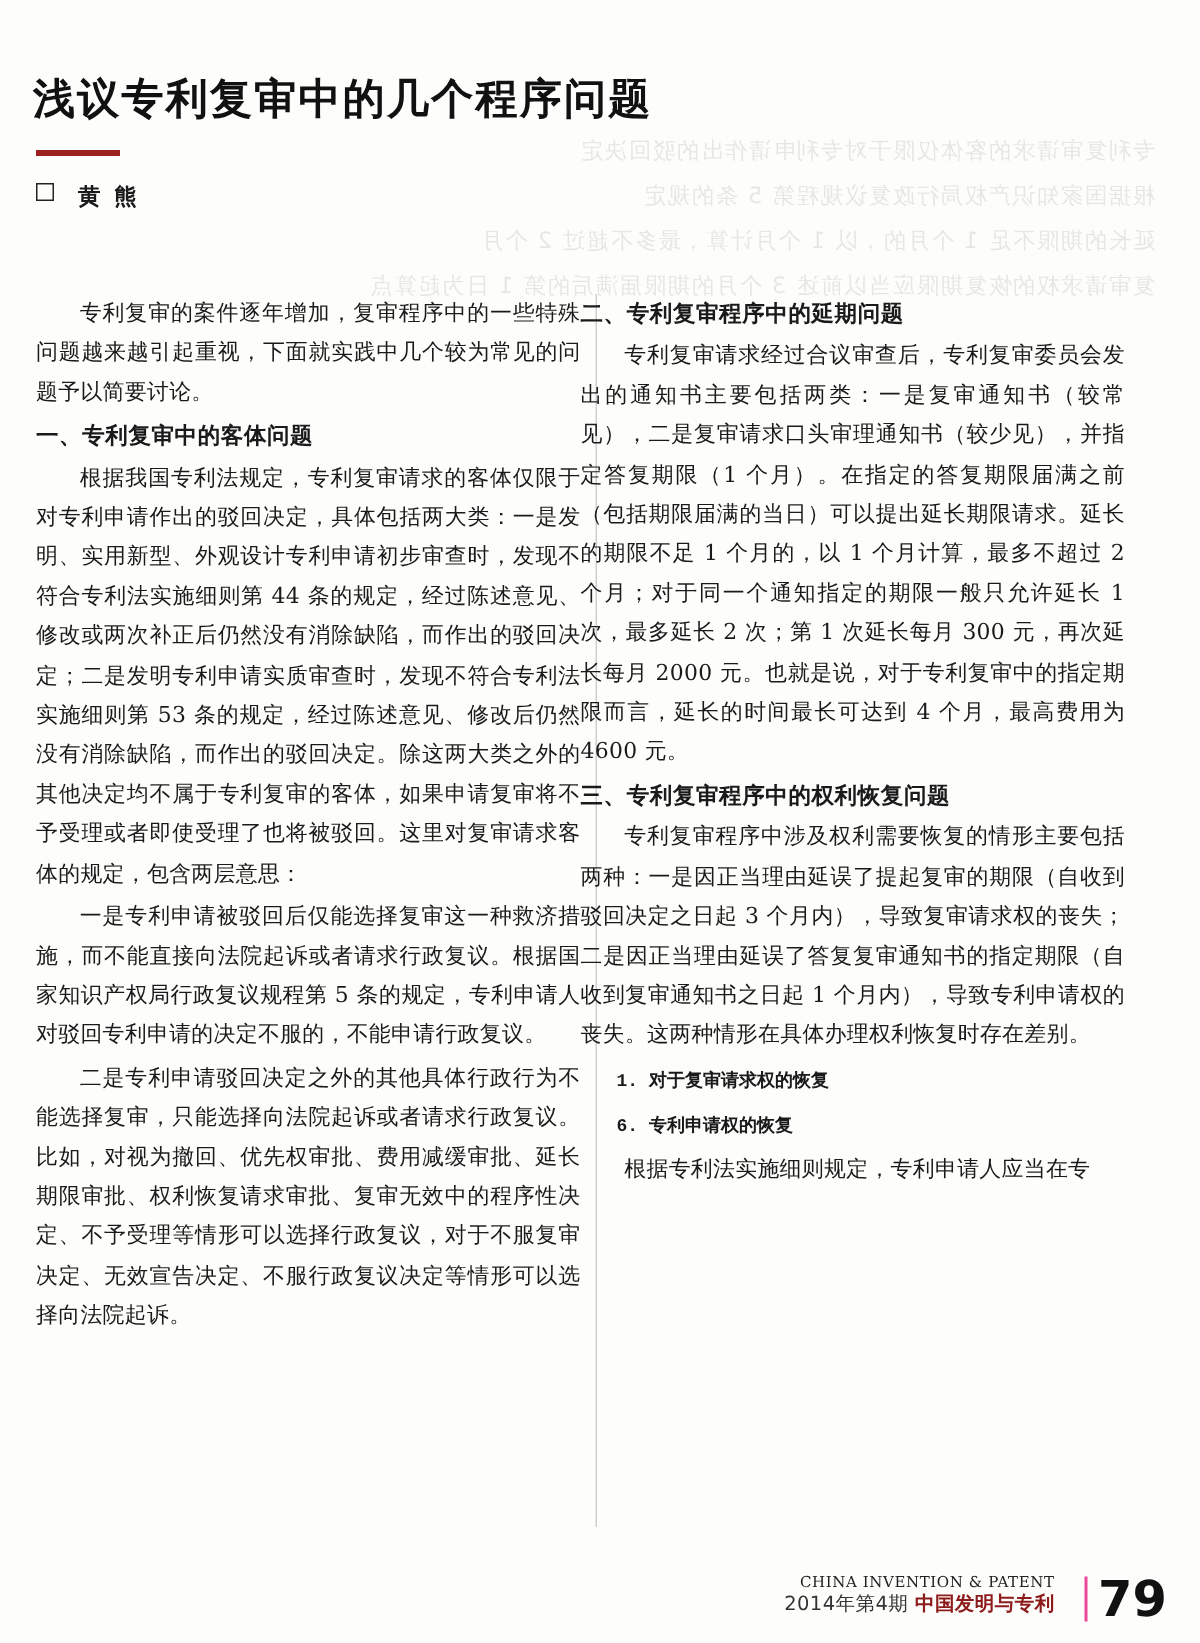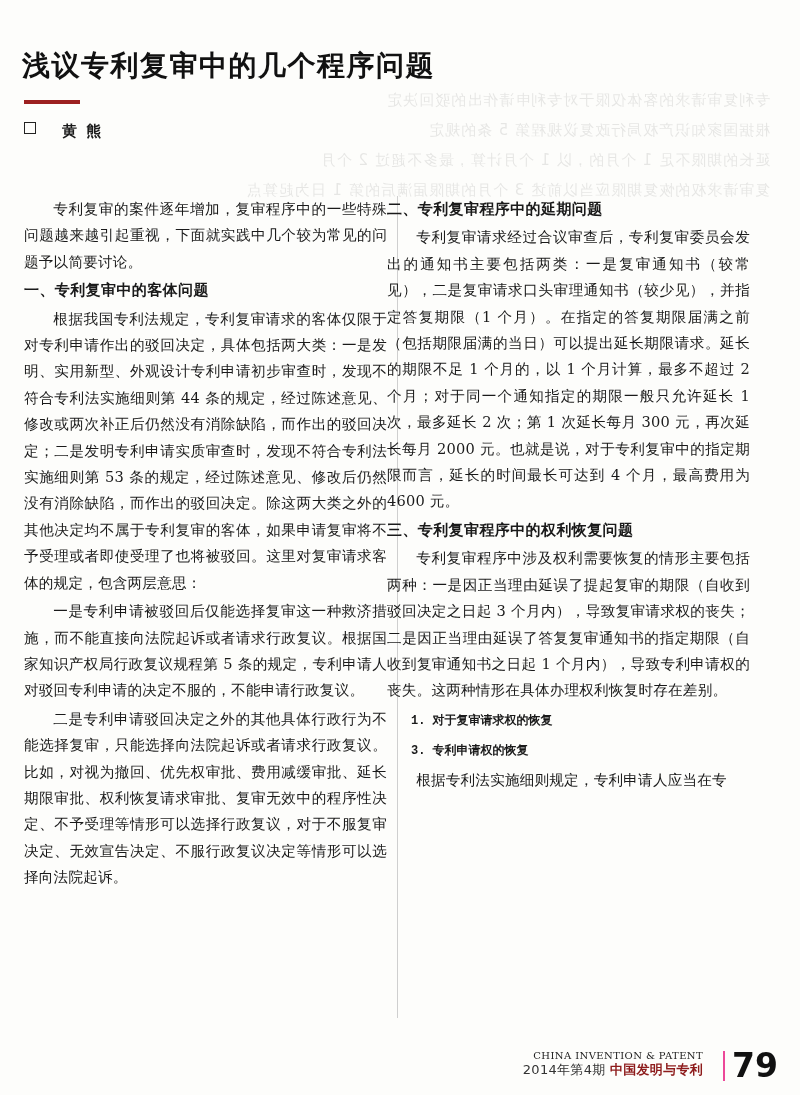--- a/index.html
+++ b/index.html
@@ -60,21 +60,21 @@
   }
   .byline {
     position: absolute;
     left: 24px;
     top: 122px;
     font-size: 15px;
     font-weight: bold;
     font-family: "DejaVu Sans", "Liberation Sans", sans-serif;
     letter-spacing: 2px;
     display: flex;
-    gap: 26px;
+    gap: 16px;
   }
   .byline .sq {
     display: inline-block;
     width: 10px;
     height: 10px;
     border: 1.5px solid #222;
   }
 
   .columns {
     position: absolute;
@@ -191,21 +191,21 @@
       <p class="body">一是专利申请被驳回后仅能选择复审这一种救济措施，而不能直接向法院起诉或者请求行政复议。根据国家知识产权局行政复议规程第 5 条的规定，专利申请人对驳回专利申请的决定不服的，不能申请行政复议。</p>
       <p class="body">二是专利申请驳回决定之外的其他具体行政行为不能选择复审，只能选择向法院起诉或者请求行政复议。比如，对视为撤回、优先权审批、费用减缓审批、延长期限审批、权利恢复请求审批、复审无效中的程序性决定、不予受理等情形可以选择行政复议，对于不服复审决定、无效宣告决定、不服行政复议决定等情形可以选择向法院起诉。</p>
     </div>
 
     <div class="col">
       <h2 class="sec">二、专利复审程序中的延期问题</h2>
       <p class="body">专利复审请求经过合议审查后，专利复审委员会发出的通知书主要包括两类：一是复审通知书（较常见），二是复审请求口头审理通知书（较少见），并指定答复期限（1 个月）。在指定的答复期限届满之前（包括期限届满的当日）可以提出延长期限请求。延长的期限不足 1 个月的，以 1 个月计算，最多不超过 2 个月；对于同一个通知指定的期限一般只允许延长 1 次，最多延长 2 次；第 1 次延长每月 300 元，再次延长每月 2000 元。也就是说，对于专利复审中的指定期限而言，延长的时间最长可达到 4 个月，最高费用为 4600 元。</p>
       <h2 class="sec">三、专利复审程序中的权利恢复问题</h2>
       <p class="body">专利复审程序中涉及权利需要恢复的情形主要包括两种：一是因正当理由延误了提起复审的期限（自收到驳回决定之日起 3 个月内），导致复审请求权的丧失；二是因正当理由延误了答复复审通知书的指定期限（自收到复审通知书之日起 1 个月内），导致专利申请权的丧失。这两种情形在具体办理权利恢复时存在差别。</p>
       <h3 class="subsec">1. 对于复审请求权的恢复</h3>
-      <h3 class="subsec">3. 专利申请权的恢复</h3>
+      <h3 class="subsec">6. 专利申请权的恢复</h3>
       <p class="body">根据专利法实施细则规定，专利申请人应当在专</p>
     </div>
 
   </div>
 
   <div class="footer">
     <div class="footer-text">
       <div class="footer-en">CHINA INVENTION &amp; PATENT</div>
       <div class="footer-cn">
         <span class="issue">2014年第4期</span>

